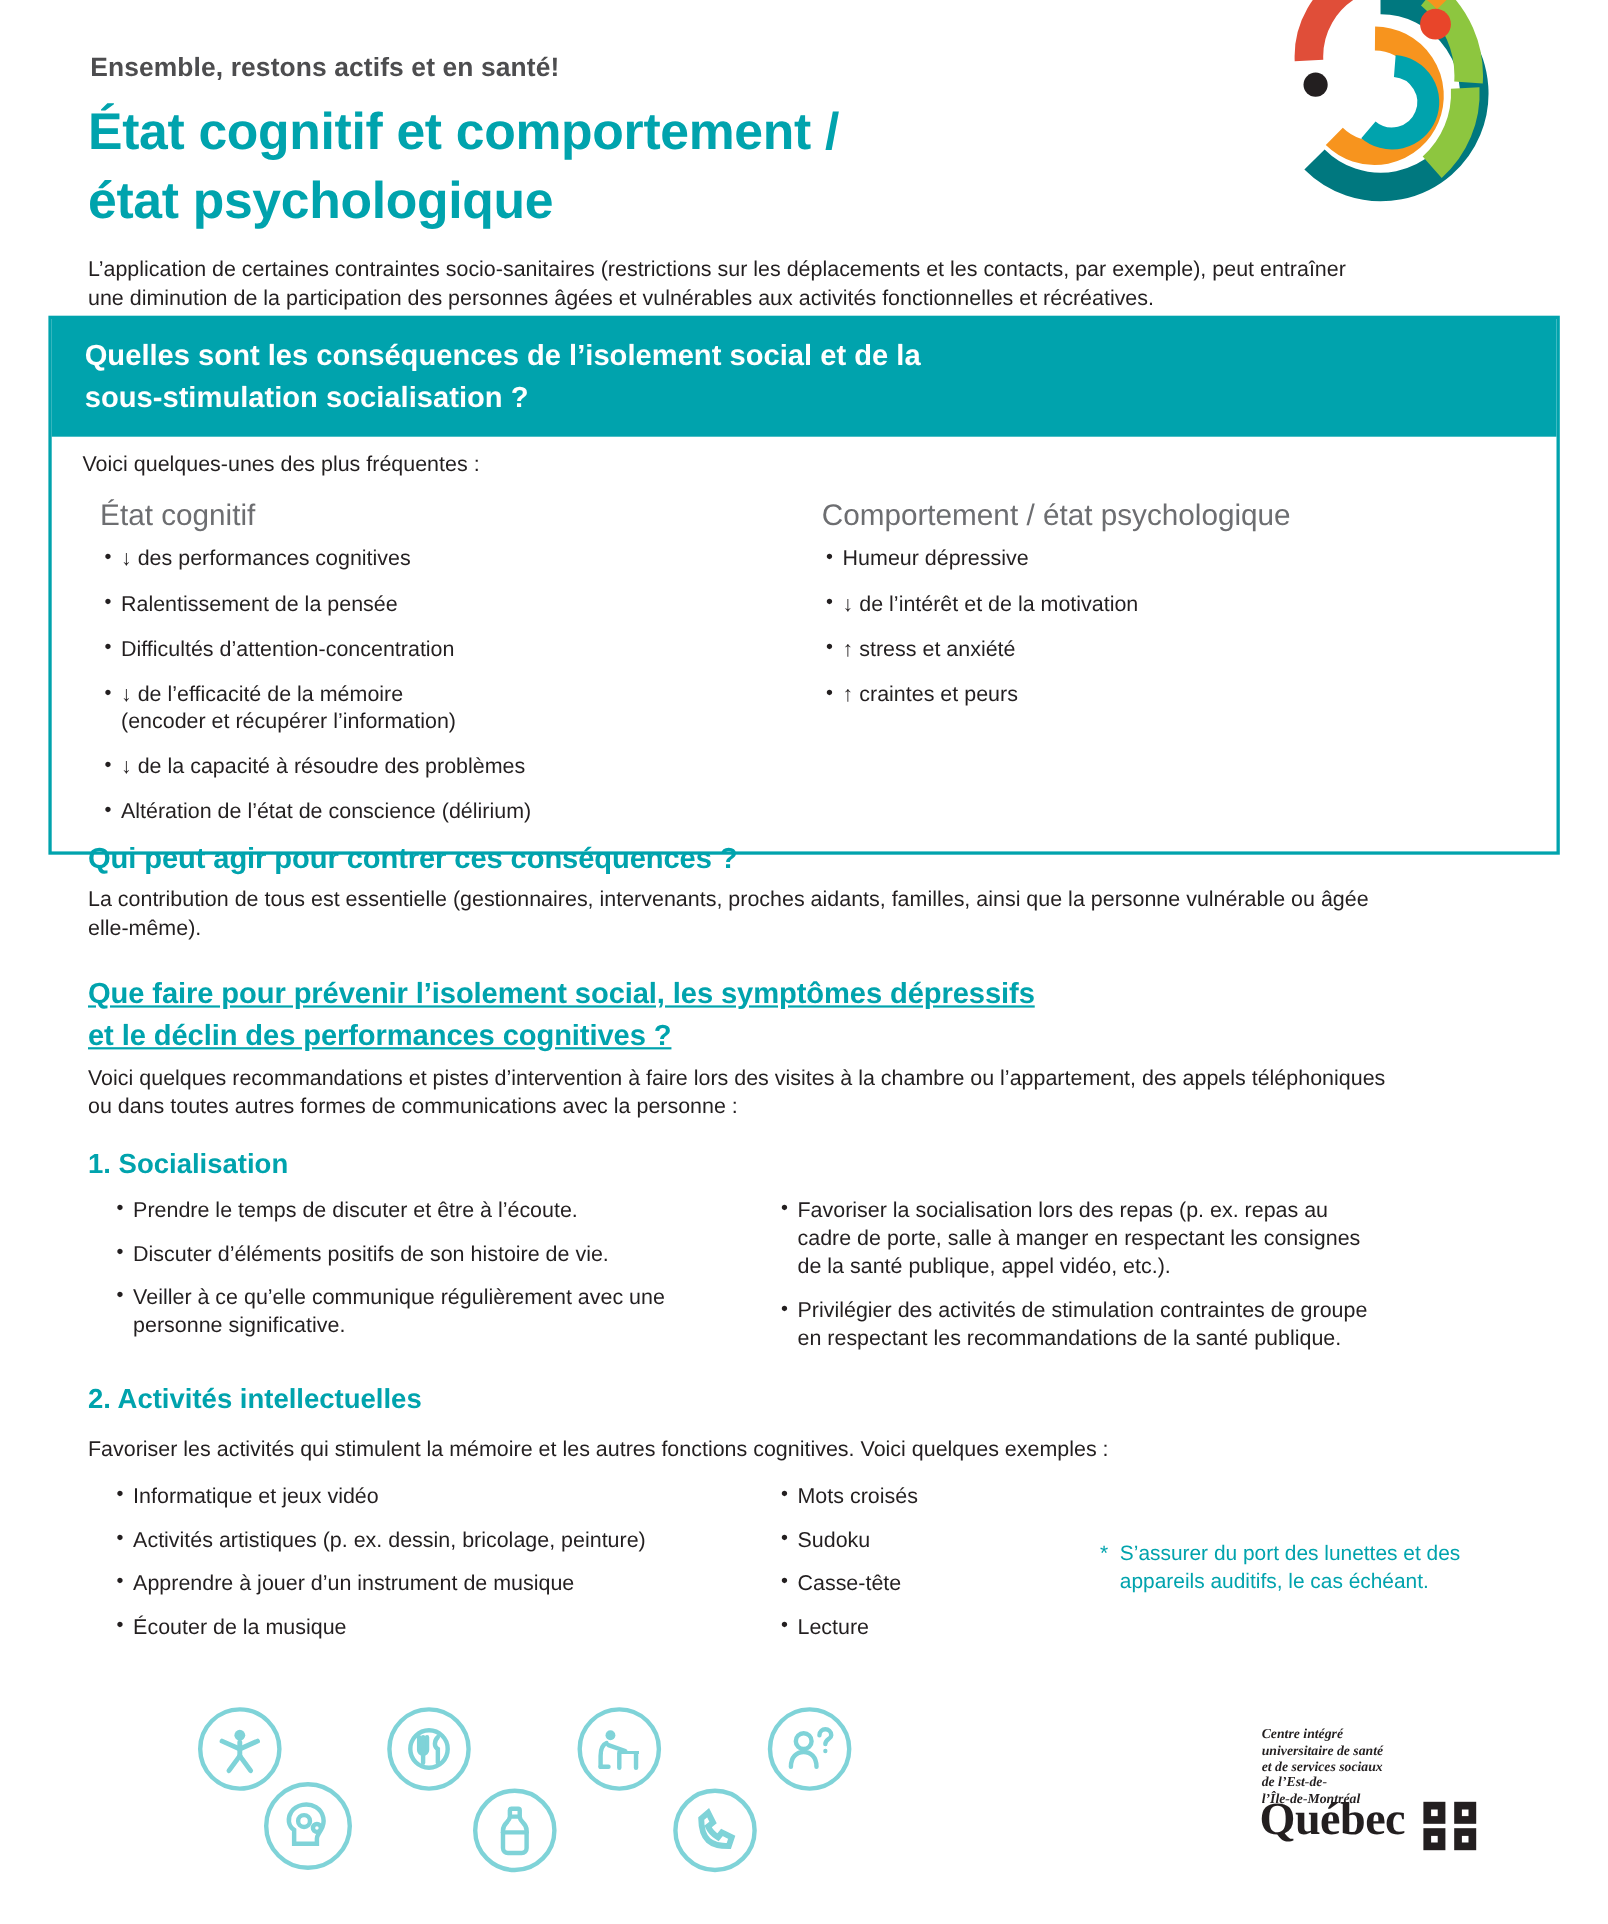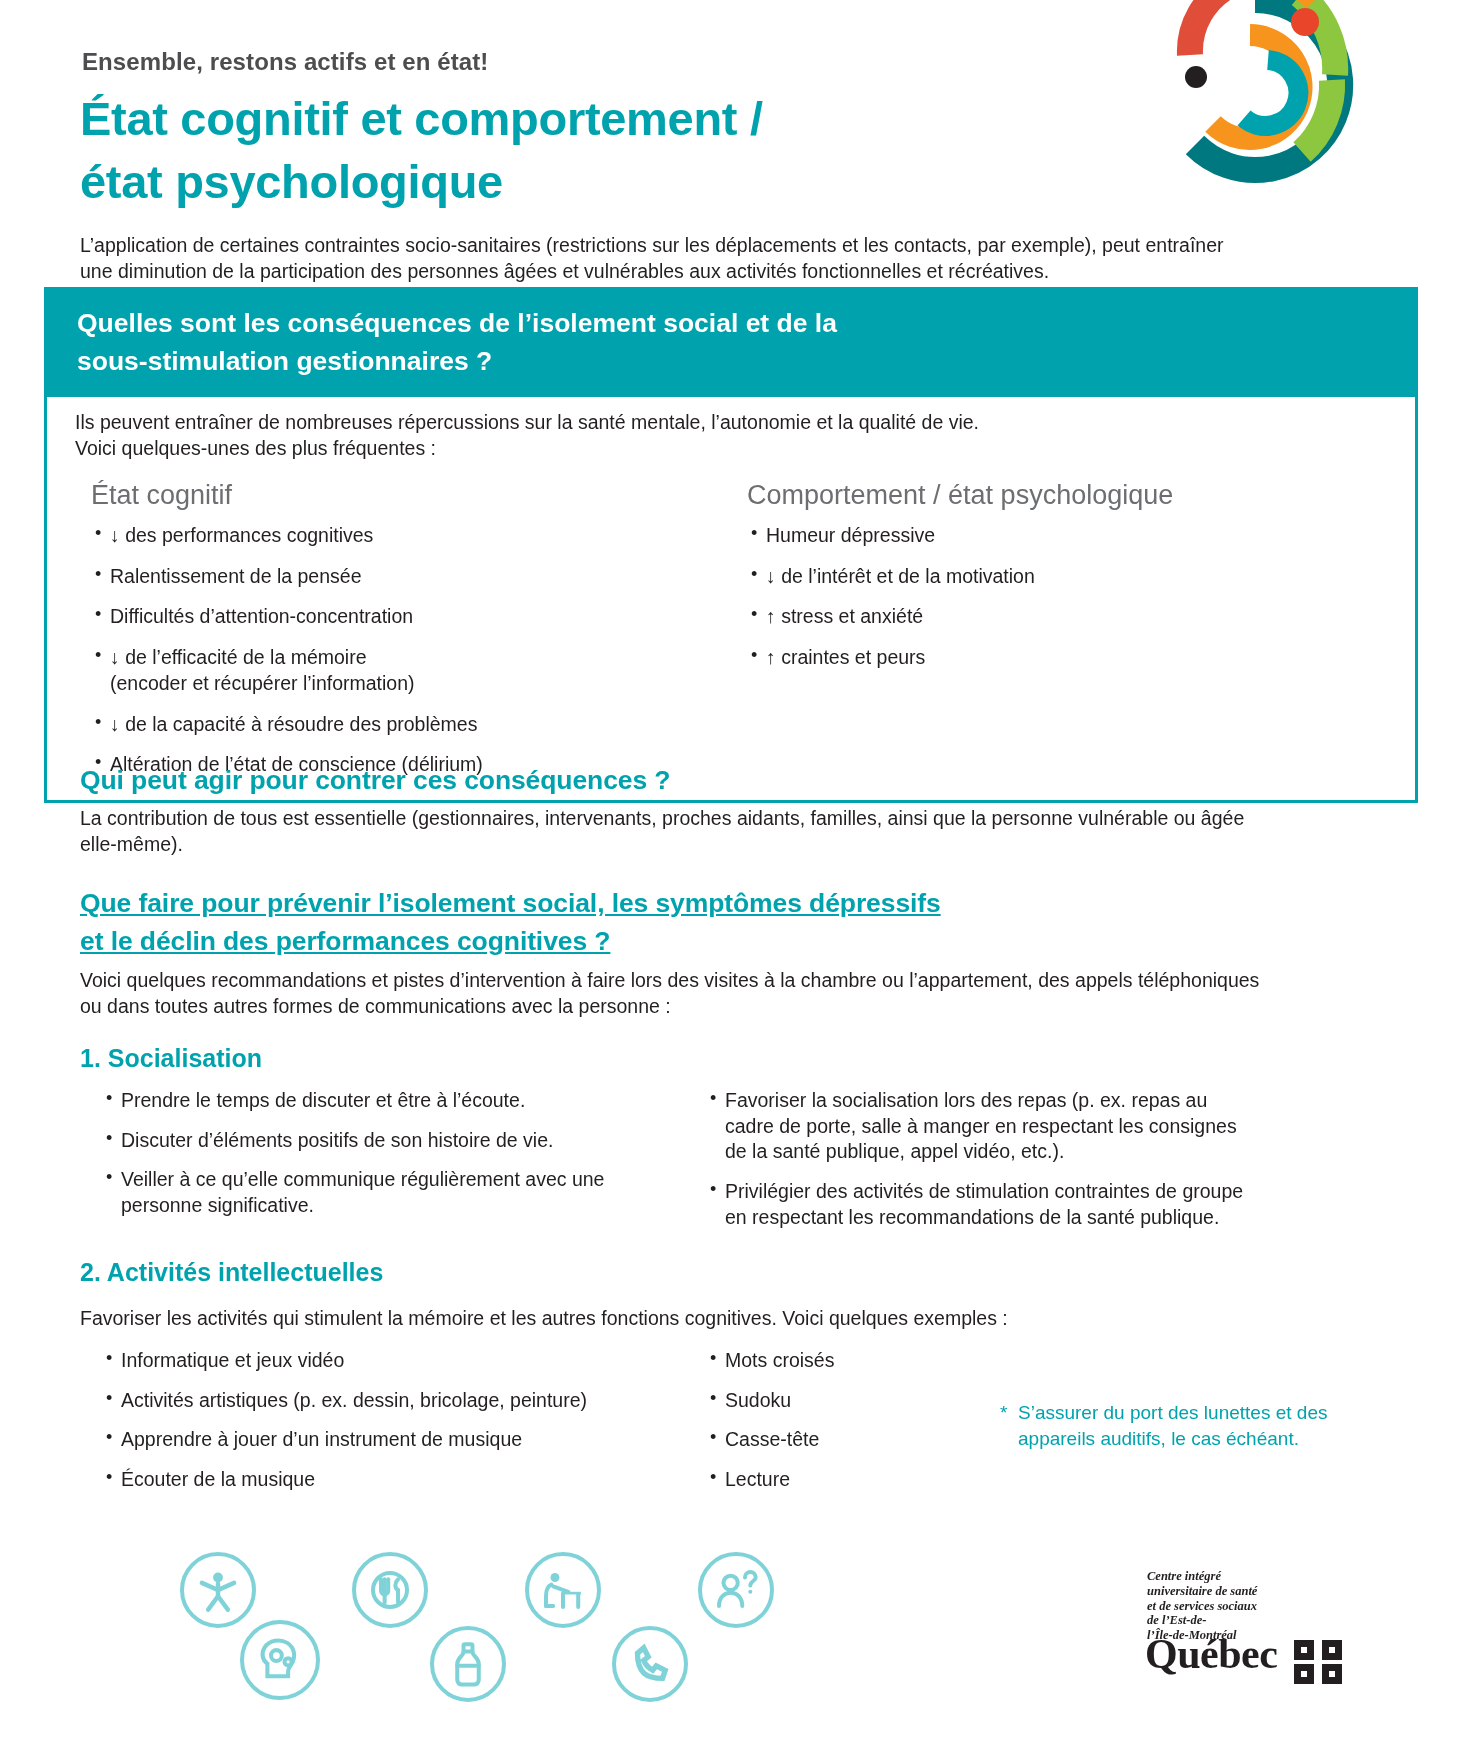--- a/index.html
+++ b/index.html
@@ -222,35 +222,34 @@
         <path d="M90 95 a75 75 0 0 1 40 -70" stroke="#e04e39" stroke-width="26"></path>
         <path d="M120 10 a105 105 0 0 1 95 30" stroke="#f7941e" stroke-width="24"></path>
         <path d="M168 100 a33 33 0 1 1 -24 58" stroke="#00a3ad" stroke-width="20"></path>
         <circle cx="205" cy="62" r="14" fill="#e8452a" stroke="none"></circle>
         <circle cx="96" cy="117" r="11" fill="#231f20" stroke="none"></circle>
         <path d="M232 120 a90 90 0 0 1 -30 72" stroke="#8dc63f" stroke-width="26"></path>
       </g>
     </svg>
   </div>
 
-  <div class="kicker">Ensemble, restons actifs et en état!</div>
+  <div class="kicker">Ensemble, restons actifs et en santé!</div>
   <div class="main-title">
     <div>État cognitif et comportement /</div>
     <div>état psychologique</div>
   </div>
   <div class="intro">L’application de certaines contraintes socio-sanitaires (restrictions sur les déplacements et les contacts, par exemple), peut entraîner une diminution de la participation des personnes âgées et vulnérables aux activités fonctionnelles et récréatives.</div>
 
   <div class="cons-box">
     <div class="cons-head">
       <div>Quelles sont les conséquences de l’isolement social et de la</div>
-      <div>sous-stimulation gestionnaires ?</div>
+      <div>sous-stimulation socialisation ?</div>
     </div>
     <div class="cons-body">
       <div class="cons-lead">
-        <div>Ils peuvent entraîner de nombreuses répercussions sur la santé mentale, l’autonomie et la qualité de vie.</div>
         <div>Voici quelques-unes des plus fréquentes :</div>
       </div>
       <div class="cons-cols">
         <div class="cons-col left">
           <div class="cons-col-title">État cognitif</div>
           <ul class="blist">
               <li style="white-space: pre-line;">↓ des performances cognitives</li>
               <li style="white-space: pre-line;">Ralentissement de la pensée</li>
               <li style="white-space: pre-line;">Difficultés d’attention-concentration</li>
               <li style="white-space: pre-line;">↓ de l’efficacité de la mémoire

